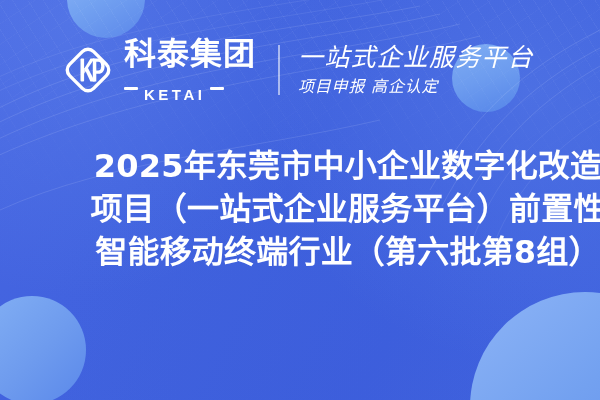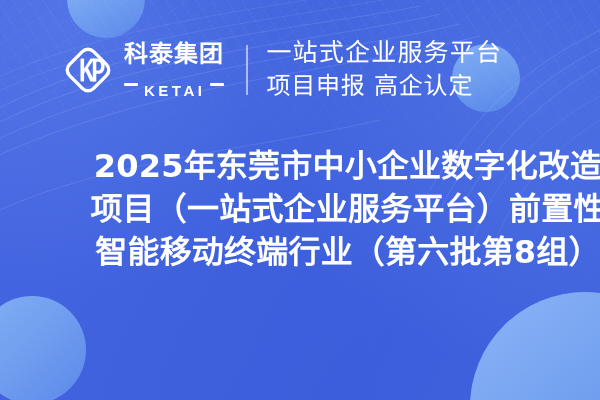--- a/index.html
+++ b/index.html
@@ -114,21 +114,21 @@
     flex: 0 0 52px;
     margin-right: 10px;
   }
   .brand-text {
     display: flex;
     flex-direction: column;
     justify-content: center;
   }
   .brand-cn {
     color: #ffffff;
-    font-size: 24px;
+    font-size: 32px;
     font-weight: bold;
     line-height: 1;
     letter-spacing: 1px;
     white-space: nowrap;
   }
   .brand-en-row {
     display: flex;
     align-items: center;
     margin-top: 5px;
   }
@@ -155,32 +155,33 @@
     background: rgba(255,255,255,0.55);
     margin-left: 22px;
     margin-right: 0;
     flex: 0 0 2px;
   }
 
   .tagline {
     margin-left: 18px;
     display: flex;
     flex-direction: column;
+    font-style: italic;
   }
   .tagline-main {
     color: #ffffff;
     font-size: 25px;
     line-height: 1.04;
     letter-spacing: 1.2px;
     white-space: nowrap;
     font-family: "DejaVu Sans", "Liberation Sans", sans-serif;
   }
   .tagline-sub {
     color: #ffffff;
-    font-size: 24px;
+    font-size: 16px;
     line-height: 1.05;
     letter-spacing: 0.8px;
     margin-top: 8px;
     white-space: nowrap;
     font-family: "DejaVu Serif", "Liberation Serif", serif;
   }
 
   
   .title-block {
     position: absolute;

